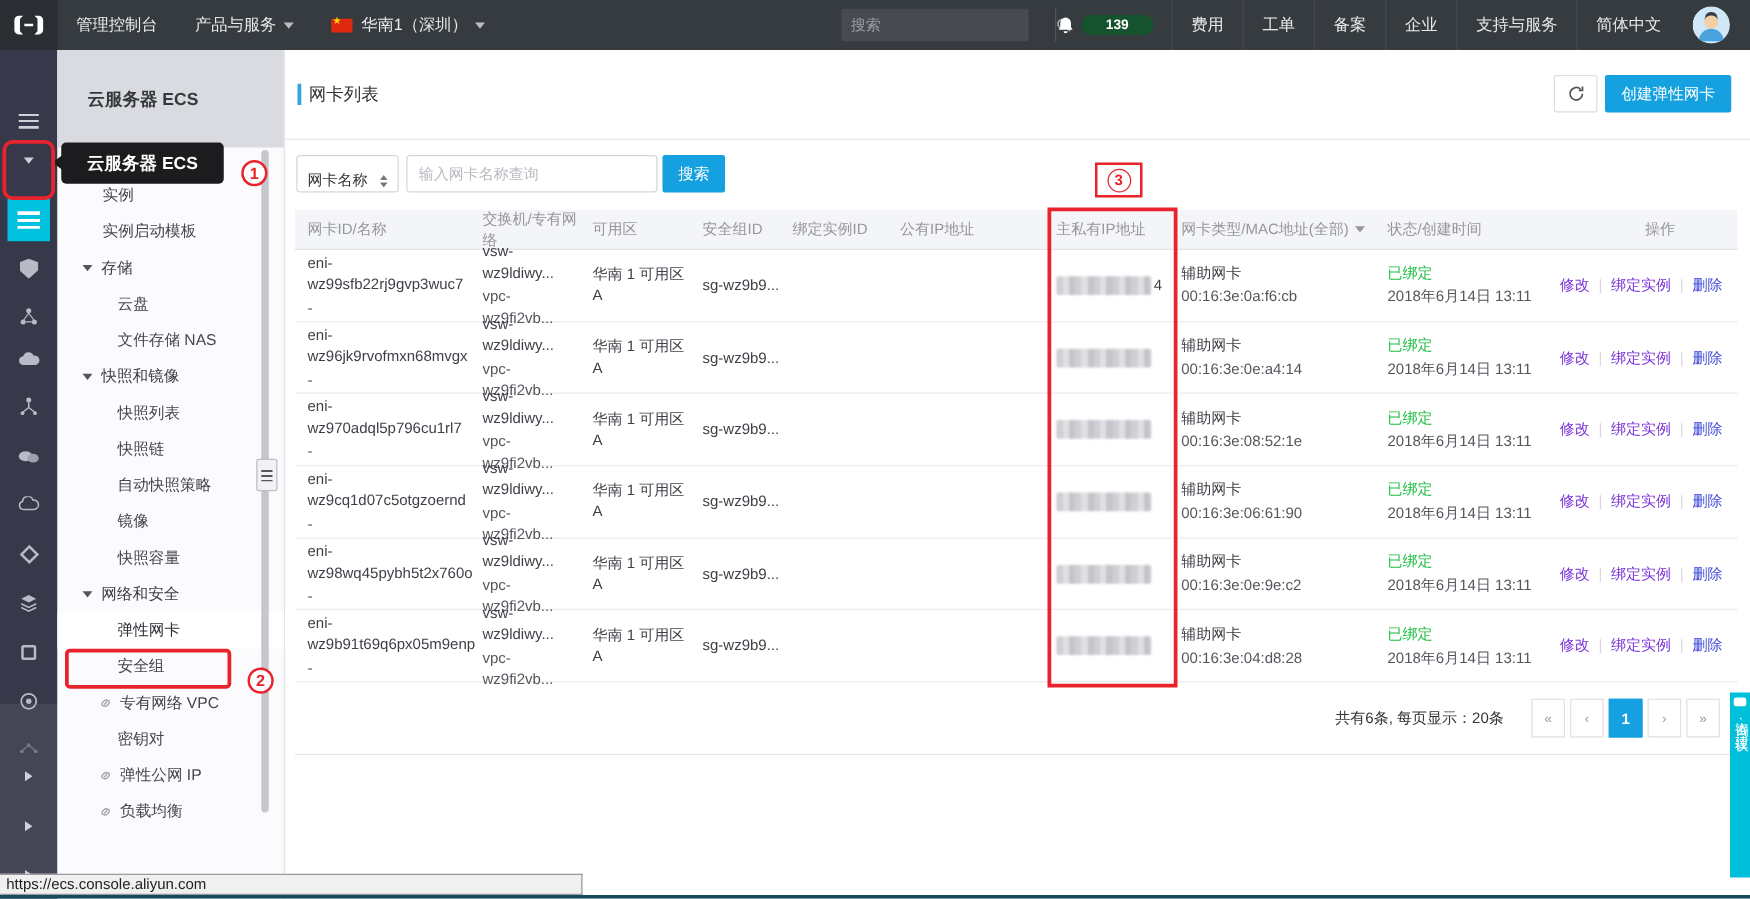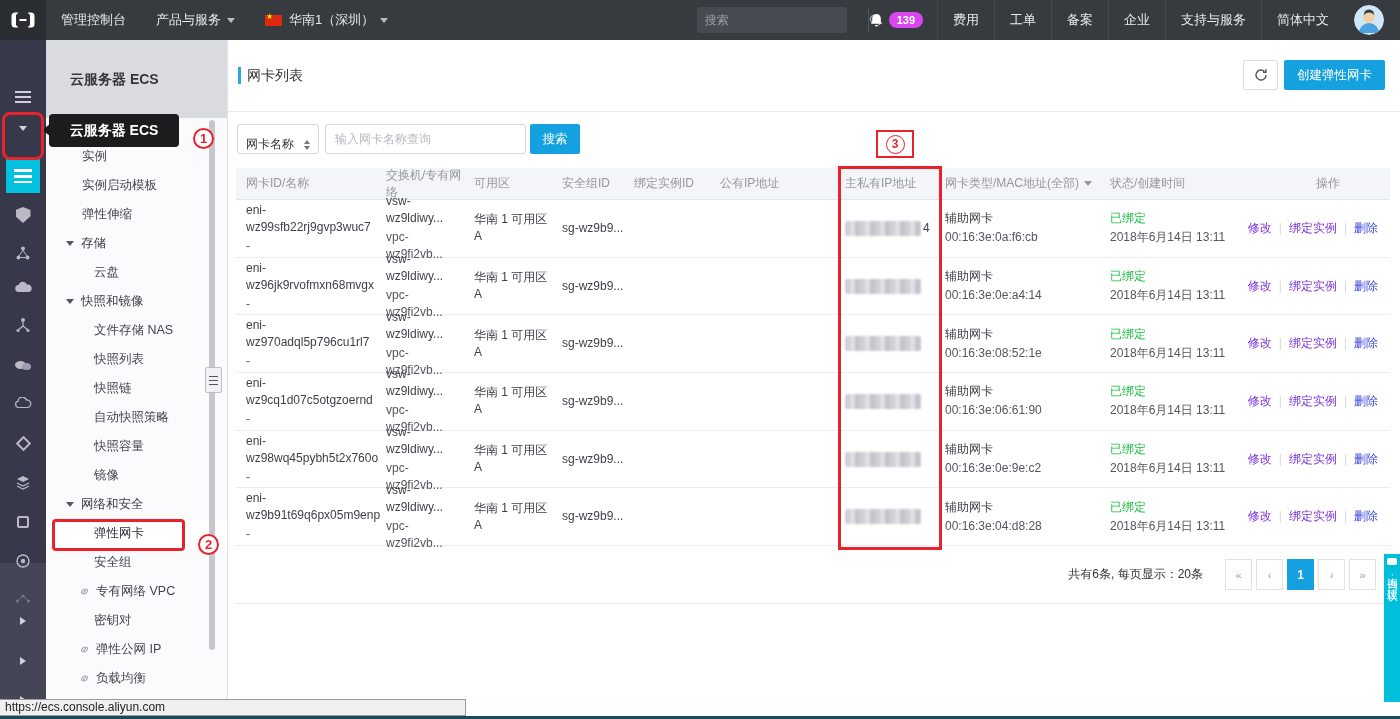--- a/index.html
+++ b/index.html
@@ -10,21 +10,21 @@
   .logo{width:46px;height:40px;background:#2a2e33;display:flex;align-items:center;justify-content:center;cursor:pointer}
   .tb-item{padding:0 15px;height:40px;display:flex;align-items:center;cursor:pointer;white-space:nowrap}
   .tb-caret{width:0;height:0;border:4px solid transparent;border-top:5px solid #b9bcc1;margin-left:6px;margin-top:4px}
   .flag{width:17px;height:11px;background:#de2910;display:inline-block;position:relative;margin-right:7px}
   .flag span{position:absolute;left:1px;top:-3px;color:#ffde00;font-size:8px}
   .tb-search{margin-left:auto;width:150px;height:26px;background:#474b51;border-radius:2px;display:flex;align-items:center}
   .tb-search input{flex:1;background:transparent;border:none;outline:none;color:#cfd2d6;font-size:12px;padding:0 8px;font-family:inherit}
   .tb-search input::placeholder{color:#9a9da3}
   .mag{width:26px;height:26px;border-left:1px solid rgba(255,255,255,.14);display:flex;align-items:center;justify-content:center;cursor:pointer}
   .tb-bell{display:flex;align-items:center;margin-left:22px;cursor:pointer}
-  .badge{background:#d946ef;color:#fff;font-size:11px;font-weight:bold;border-radius:9px;padding:2px 8px;margin-left:5px}
+  .badge{background:#14532d;color:#fff;font-size:11px;font-weight:bold;border-radius:9px;padding:2px 20px;margin-left:5px}
   #tb-nav{display:flex;height:40px;margin-left:14px}
   #tb-nav .tb-item{border-left:1px solid rgba(255,255,255,.07)}
   .avatar{width:30px;height:30px;border-radius:50%;overflow:hidden;margin:0 16px 0 10px;cursor:pointer;flex:none}
 
   
   .rail{position:absolute;left:0;top:40px;width:46px;bottom:0;background:#373849;z-index:10}
   .rail-low{position:absolute;left:0;top:523px;width:46px;height:156px;background:rgba(255,255,255,.07)}
   .ric{position:absolute;left:0;width:46px;height:20px;display:flex;align-items:center;justify-content:center;cursor:pointer}
   .bars{width:16px;height:12px;background:repeating-linear-gradient(180deg,#cfd0da 0 2px,transparent 2px 5px)}
   .cardn{width:0;height:0;border:4px solid transparent;border-top:5px solid #cfd0d8}
@@ -256,51 +256,48 @@
 
 <div class="sidebar">
   <div class="sb-header">云服务器 ECS</div>
   <div id="sb-nav">
       <div class="sb-item sb-link">
         <span>实例</span>
       </div>
       <div class="sb-item sb-link">
         <span>实例启动模板</span>
       </div>
-      <div class="sb-item sb-link">
-        <span>弹性伸缩</span>
-      </div>
       <div class="sb-item sb-group">
         <span class="grp-caret"></span>
         <span>存储</span>
       </div>
       <div class="sb-item sb-sub">
         <span>云盘</span>
       </div>
+      <div class="sb-item sb-sub">
+        <span>文件存储 NAS</span>
+      </div>
       <div class="sb-item sb-group">
         <span class="grp-caret"></span>
         <span>快照和镜像</span>
       </div>
       <div class="sb-item sb-sub">
-        <span>文件存储 NAS</span>
-      </div>
-      <div class="sb-item sb-sub">
         <span>快照列表</span>
       </div>
       <div class="sb-item sb-sub">
         <span>快照链</span>
       </div>
       <div class="sb-item sb-sub">
         <span>自动快照策略</span>
       </div>
       <div class="sb-item sb-sub">
+        <span>镜像</span>
+      </div>
+      <div class="sb-item sb-sub">
         <span>快照容量</span>
-      </div>
-      <div class="sb-item sb-sub">
-        <span>镜像</span>
       </div>
       <div class="sb-item sb-group">
         <span class="grp-caret"></span>
         <span>网络和安全</span>
       </div>
       <div class="sb-item sb-sub sb-selected">
         <span>弹性网卡</span>
       </div>
       <div class="sb-item sb-sub">
         <span>安全组</span>

